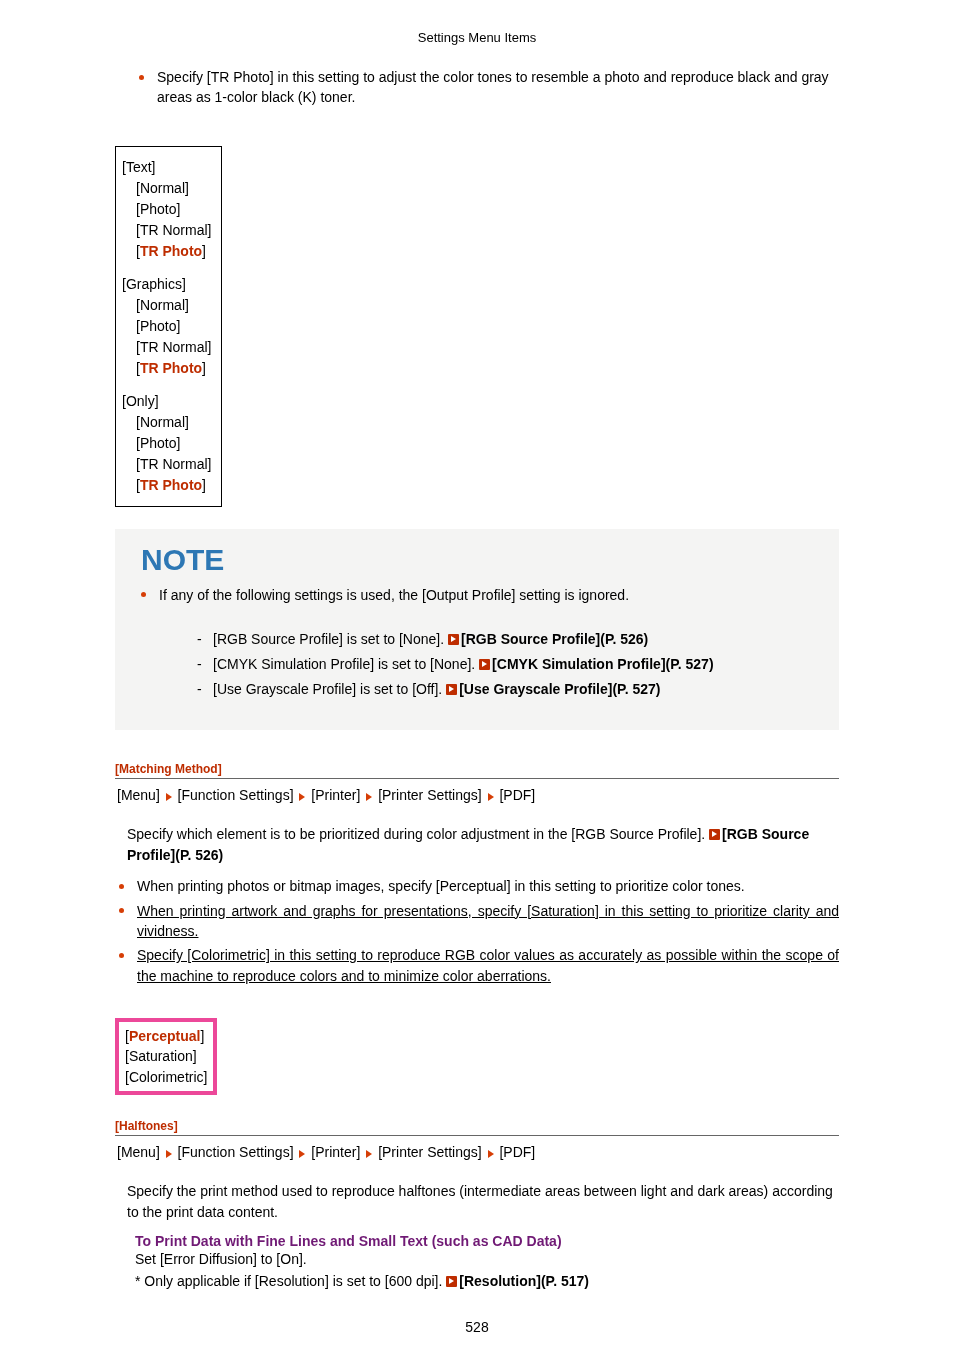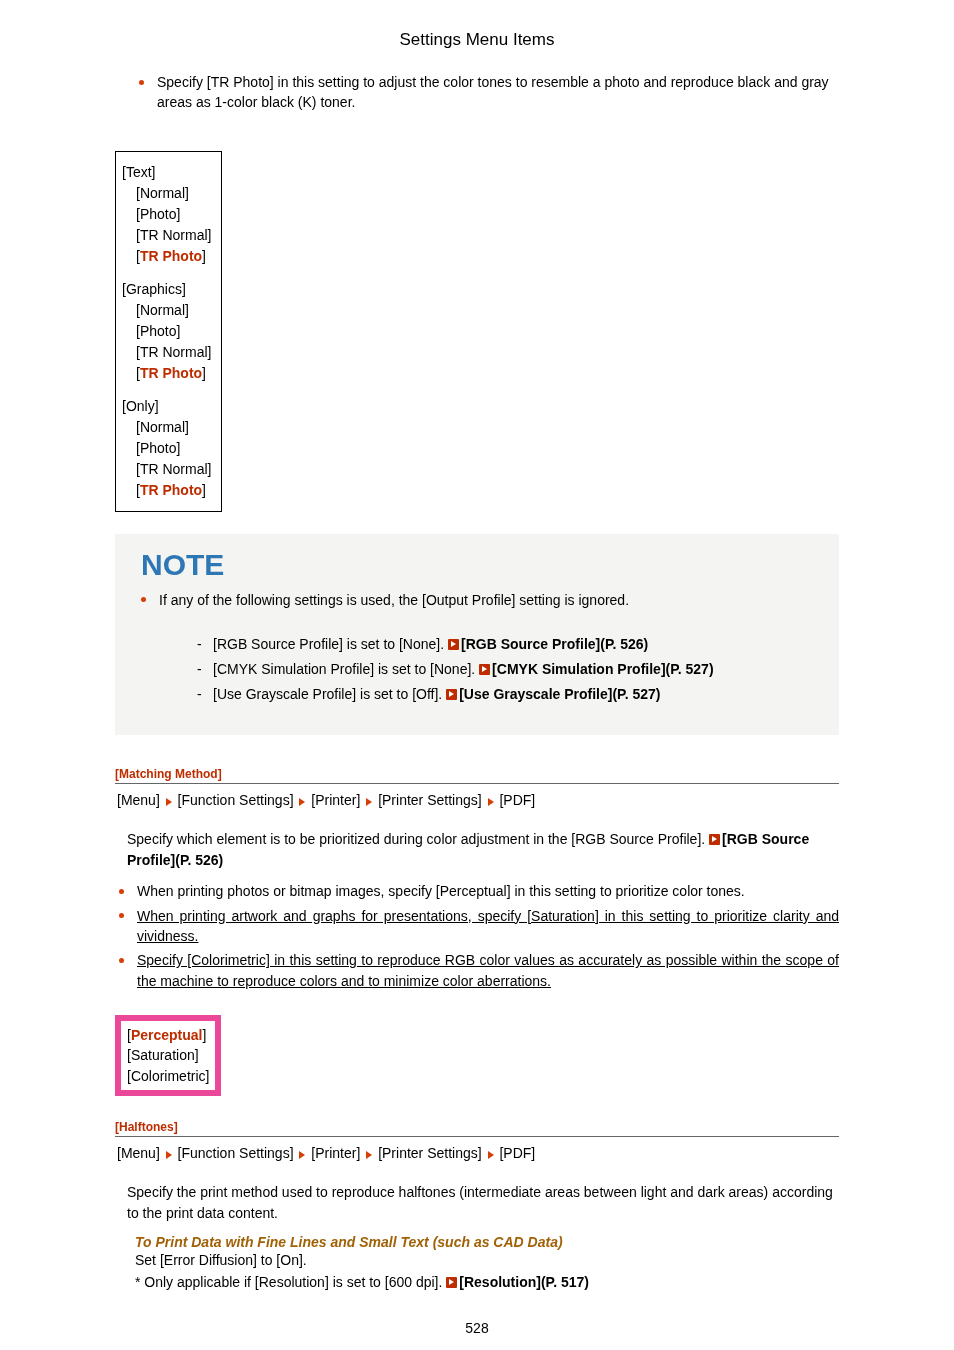--- a/index.html
+++ b/index.html
@@ -10,21 +10,21 @@
     background: #fff;
   }
   .page {
     width: 954px;
     box-sizing: border-box;
     padding: 30px 115px 40px 115px;
     margin: 0 auto;
   }
   .header-title {
     text-align: center;
-    font-size: 17px;
+    font-size: 13px;
     margin-bottom: 22px;
   }
   .bullet-list {
     list-style: none;
     padding-left: 24px;
     margin: 0 0 14px 0;
   }
   .bullet-list > li {
     position: relative;
     padding-left: 18px;
@@ -118,31 +118,30 @@
   .link-icon::after {
     content: "";
     position: absolute;
     left: 3px; top: 2px;
     width: 0; height: 0;
     border-top: 3.5px solid transparent;
     border-bottom: 3.5px solid transparent;
     border-left: 5px solid #fff;
   }
   .small-options-box {
-    border: 6px solid #ec4899;
+    border: 4px solid #ec4899;
     display: inline-block;
     padding: 4px 6px;
-    margin: 10px 0 24px 0;
+    margin: 18px 0 24px 0;
     line-height: 1.45;
   }
   .sub-heading {
     font-weight: bold;
-    color: #a16207;
+    color: #701a75;
     margin: 0 0 2px 20px;
-    font-style: italic;
   }
   .sub-text { margin: 0 0 6px 20px; }
   .page-num { text-align: center; margin-top: 30px; font-size: 14px; }
 </style>
 </head>
 <body>
 
 <div class="page">
 
   <div class="header-title">Settings Menu Items</div>

